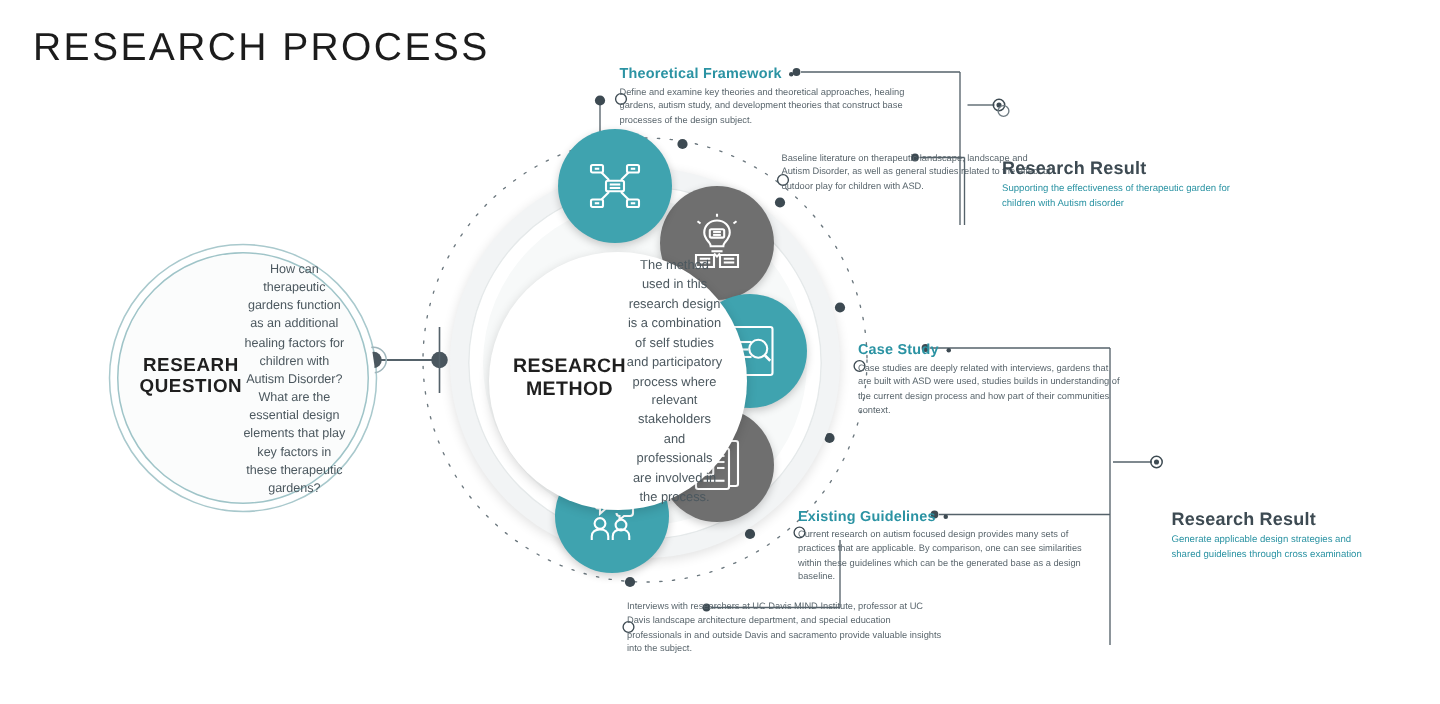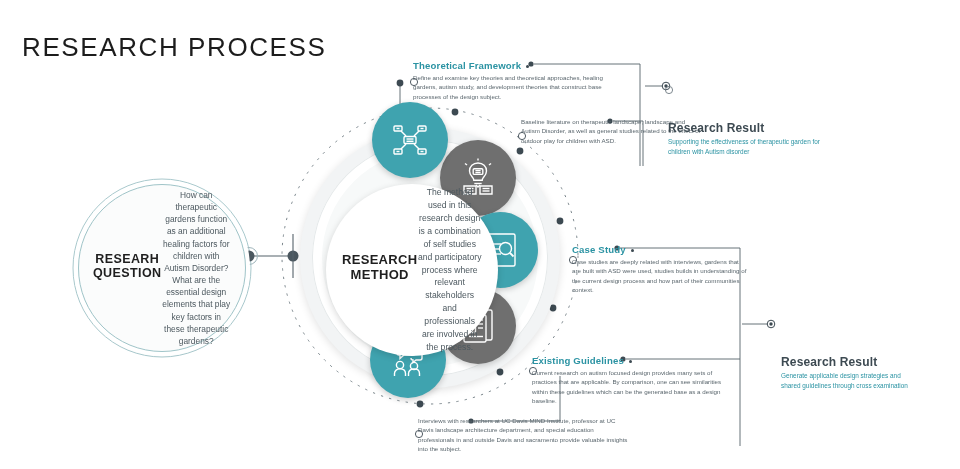--- a/index.html
+++ b/index.html
@@ -4,21 +4,21 @@
 <style>
   html,body{margin:0;padding:0;}
   body{
     width:960px;height:469px;
     background:#ffffff;
     font-family:"Liberation Sans", sans-serif;
     color:#3d4a52;
     overflow:hidden;
     position:relative;
   }
-  #stage{position:absolute;left:0;top:16px;width:960px;height:409px;}
+  #stage{position:absolute;left:0;top:0;width:960px;height:409px;}
 
   .page-title{
     position:absolute;left:22px;top:16px;
     font-size:26px;letter-spacing:1.6px;
     color:#1c1c1c;font-weight:400;
     white-space:nowrap;
   }
 
   svg.lines{position:absolute;left:0;top:0;width:960px;height:469px;pointer-events:none;}
 

